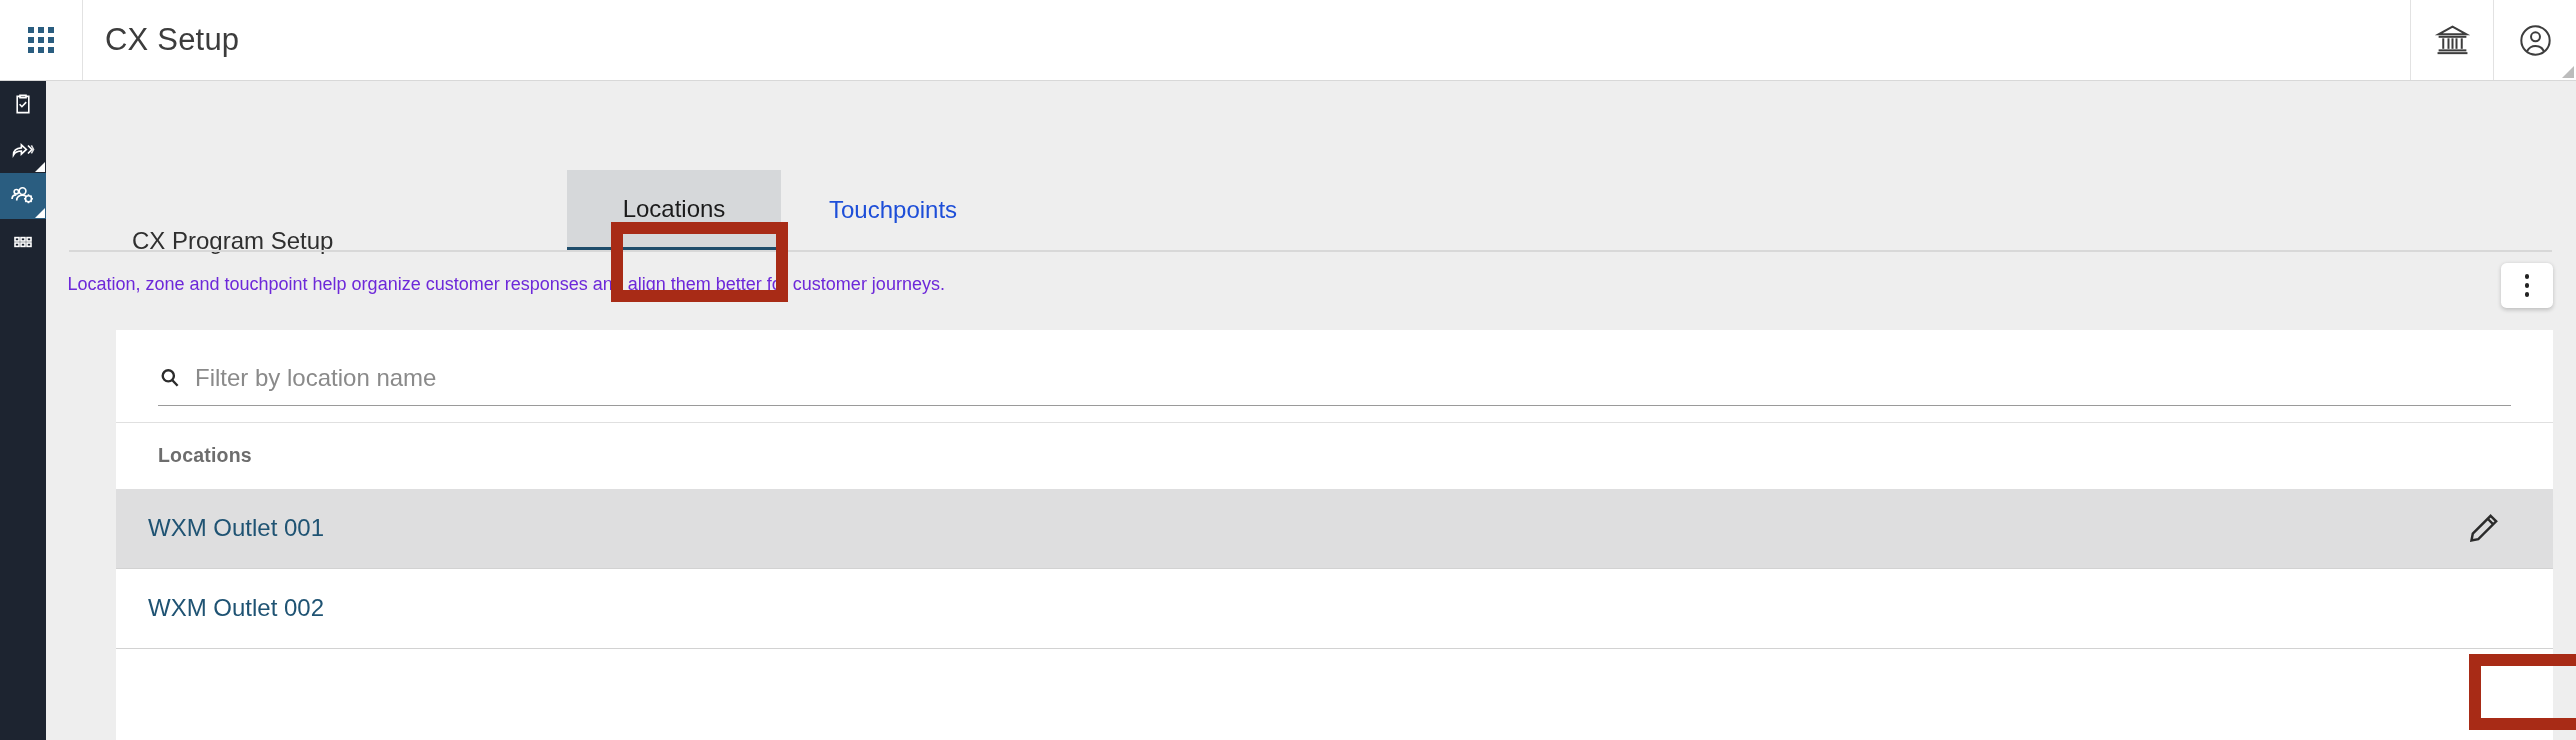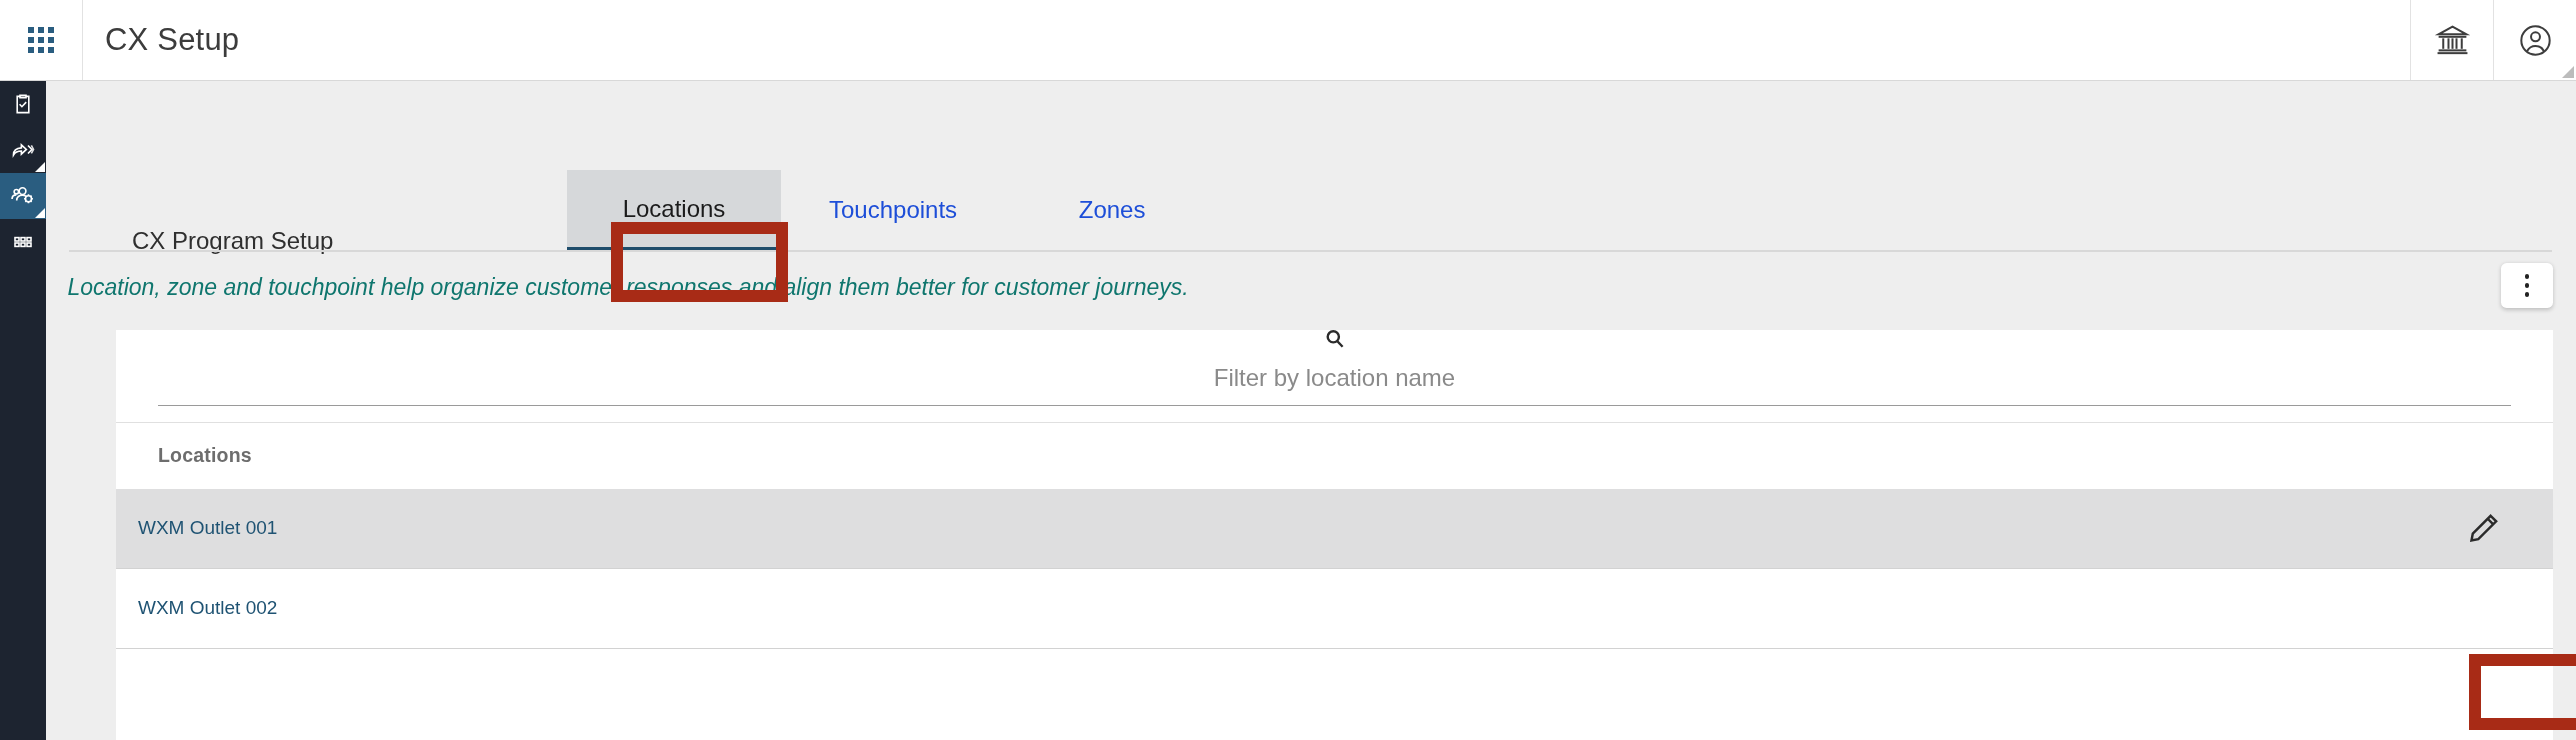--- a/index.html
+++ b/index.html
@@ -159,24 +159,23 @@
     top: 169px;
     width: 2483px;
     height: 1.9px;
     background: #d8d8d8;
   }
 
   .desc {
     position: absolute;
     left: 21.4px;
     top: 193px;
-    font-size: 23px;
-    color: #0f766e;
+    font-size: 18px;
+    color: #6d28d9;
     white-space: nowrap;
-    font-style: italic;
   }
 
   .kebab-btn {
     position: absolute;
     right: 23px;
     top: 182px;
     width: 52px;
     height: 45px;
     background: #ffffff;
     border-radius: 5.6px;
@@ -213,21 +212,20 @@
     position: absolute;
     left: 42px;
     right: 42px;
     bottom: 16px;
     display: flex;
     align-items: center;
     gap: 13px;
     border-bottom: 1.9px solid #9a9a9a;
     padding-bottom: 13px;
     cursor: text;
-    flex-direction: column;
   }
   .search-text {
     font-size: 24px;
     color: #8a8a8a;
   }
   .card-divider {
     height: 0.9px;
     background: #e0e0e0;
     margin: 0;
   }
@@ -238,23 +236,23 @@
     padding-left: 42px;
     font-size: 19.5px;
     font-weight: bold;
     color: #6d6d6d;
     letter-spacing: 0.2px;
   }
   .row {
     height: 80px;
     display: flex;
     align-items: center;
-    padding-left: 22px;
+    padding-left: 32px;
     padding-right: 42px;
-    font-size: 19px;
+    font-size: 24px;
     color: #1f5373;
     border-bottom: 0.9px solid #d2d2d2;
     cursor: pointer;
     position: relative;
     box-sizing: border-box;
     gap: 43px;
   }
   .row.hovered { background: #dededf; }
   .row .row-label { flex: 1; }
   .edit-btn {
@@ -375,21 +373,20 @@
     </div>
   </div>
 
   <div class="main">
 
     <div class="page-title">CX Program Setup</div>
 
     <div class="tabstrip">
       <div class="tab active">Locations</div>
       <div class="tab">Touchpoints</div>
-      <div class="tab">Zones</div>
     </div>
 
     <div class="tabs-underline"></div>
 
     <div class="desc">Location, zone and touchpoint help organize customer responses and align them better for customer journeys.</div>
 
     <div class="kebab-btn">
       <i></i>
       <i></i>
       <i></i>

